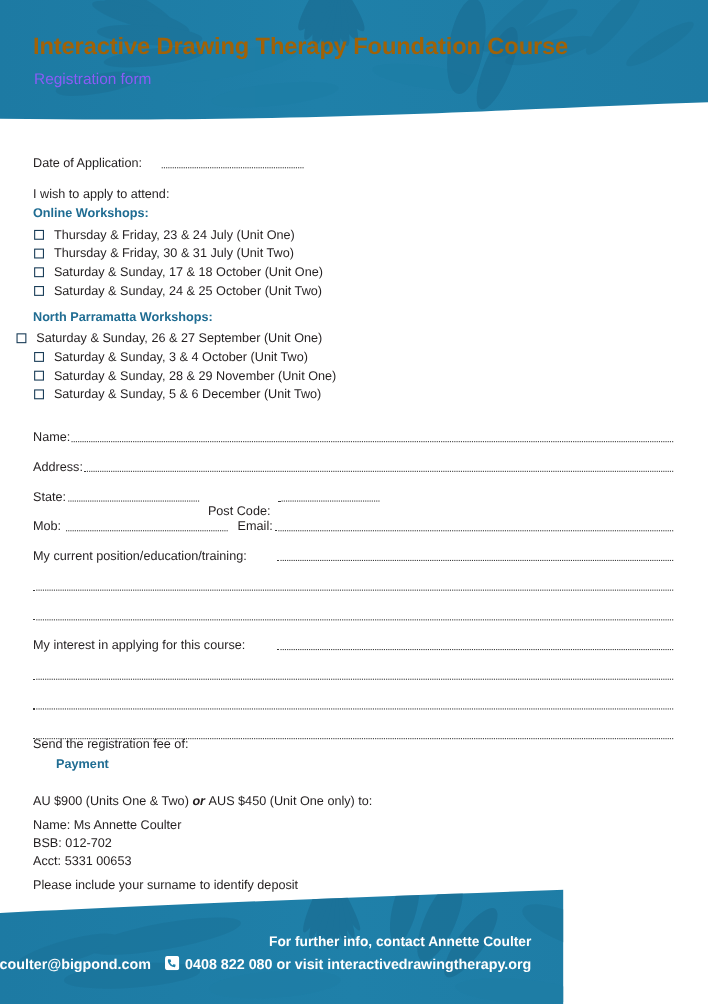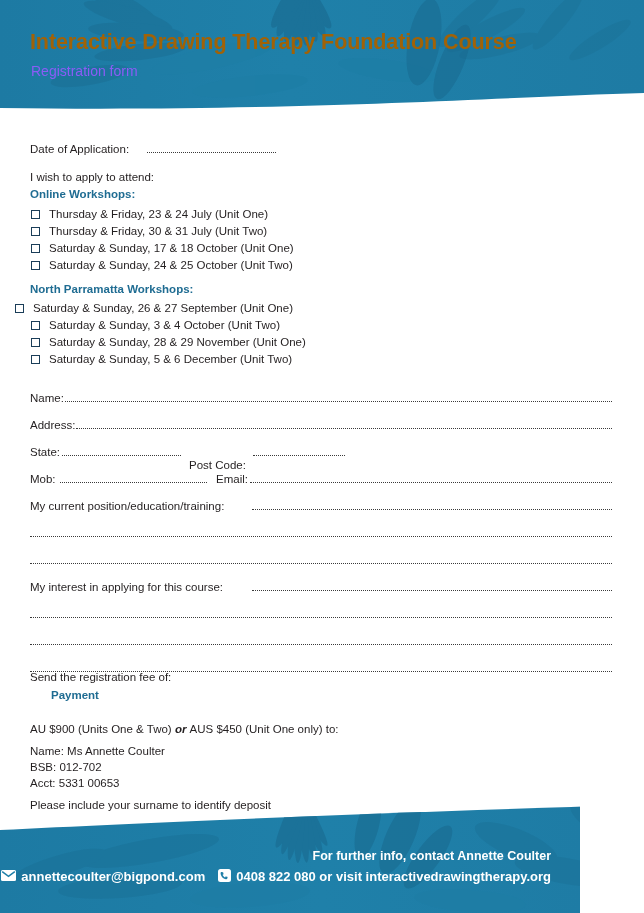--- a/index.html
+++ b/index.html
@@ -79,21 +79,21 @@
     background: #ffffff;
     vertical-align: -1px;
     margin-right: 9px;
   }
   .cbtext { font-size: 11.5px; color: #231f20; }
 
   
   .footer {
     position: absolute;
     left: 0; top: 791px;
-    width: 580px; height: 122px;
+    width: 512px; height: 122px;
     overflow: hidden;
   }
   .footer-bg {
     position: absolute; left: 0; top: 0;
     width: 644px; height: 122px;
   }
   .footer-l1 {
     position: absolute;
     right: 29px; top: 58px;
     font-size: 12.5px;

